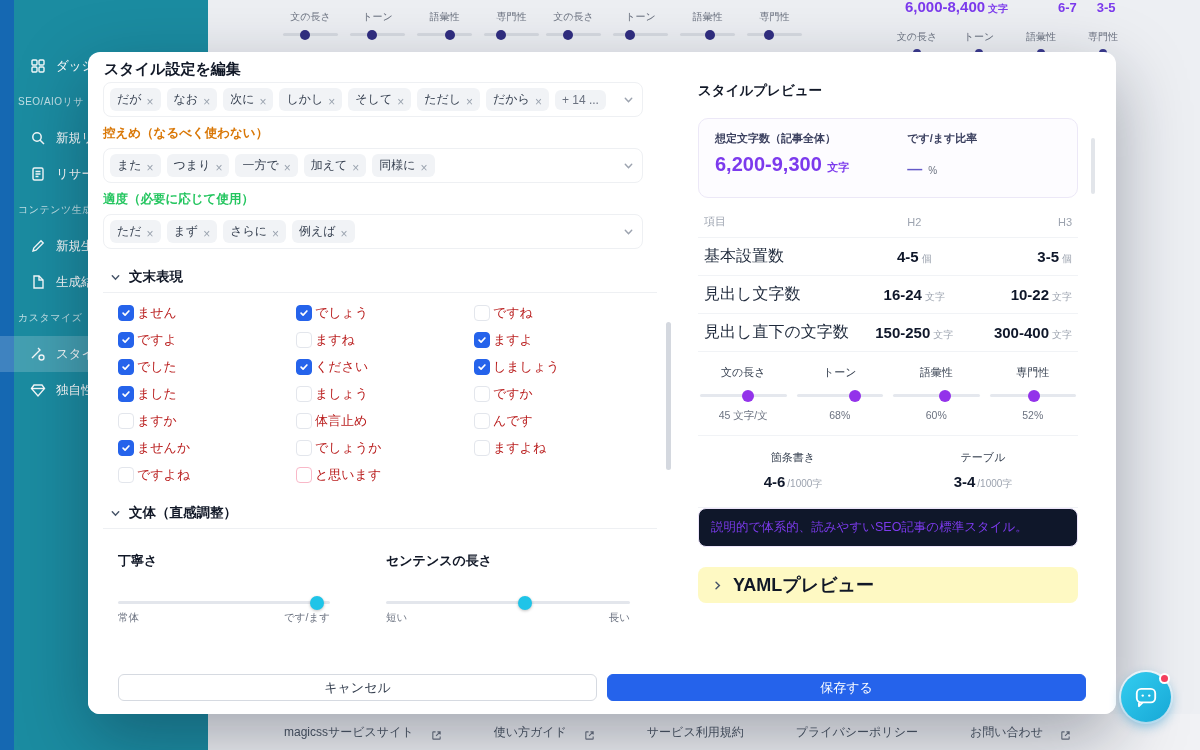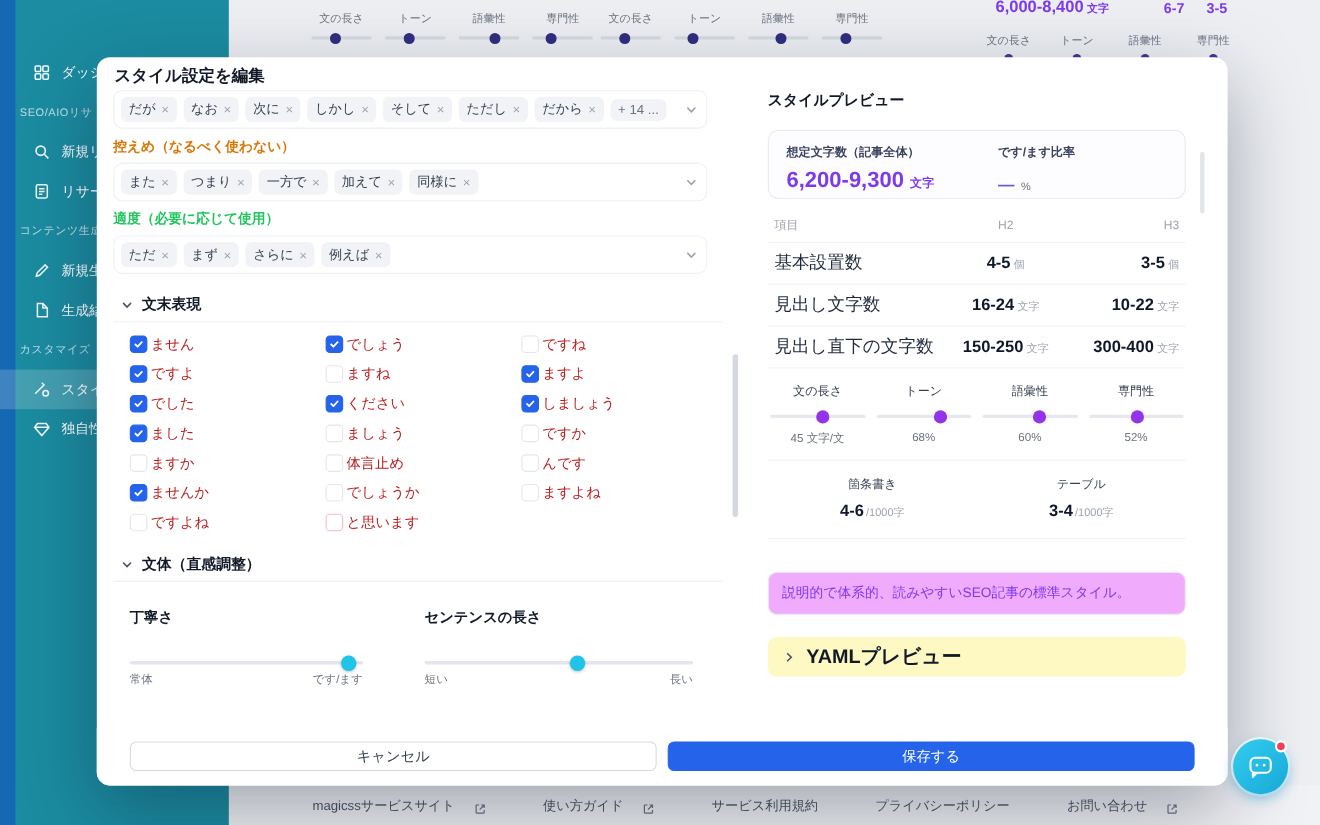--- a/index.html
+++ b/index.html
@@ -34,21 +34,21 @@
 .sb-section{height:36px;display:flex;align-items:center;padding-left:18px;color:rgba(255,255,255,.72);font-size:10px;letter-spacing:.5px;white-space:nowrap}
 .sb-icon{width:16px;height:16px;display:inline-flex;flex:none}
 .sb-icon svg{width:16px;height:16px}
 
 
 .modal{position:absolute;left:88px;top:52px;width:1028px;height:662px;background:#fff;border-radius:12px;box-shadow:0 24px 70px rgba(15,23,42,.35);z-index:10}
 .modal-left{position:absolute;left:0;top:0;width:612px;height:600px}
 .modal-title{position:absolute;left:16px;top:8px;font-size:15px;font-weight:bold;color:#111827}
 .chip-rows{position:absolute;left:15px;top:30px;width:540px}
 .chip-box{position:relative;display:flex;flex-wrap:wrap;gap:6px;align-items:center;background:#fff;border:1px solid #eef0f3;border-radius:8px;padding:5px 30px 5px 6px;margin-bottom:6px;min-height:30px}
-.chip{display:inline-flex;align-items:center;gap:5px;background:#f1f3f6;border-radius:6px;padding:3px 7px;font-size:12px;color:#374151;white-space:nowrap}
+.chip{display:inline-flex;align-items:flex-end;gap:5px;background:#f1f3f6;border-radius:6px;padding:3px 7px;font-size:12px;color:#374151;white-space:nowrap}
 .chip-x{color:#9aa3af;font-size:12px;cursor:pointer;line-height:1}
 .chip-more{color:#6b7280}
 .chip-chevron{position:absolute;right:8px;top:50%;transform:translateY(-50%);display:inline-flex;cursor:pointer}
 .chip-group-label{font-size:12.5px;font-weight:bold;margin:8px 0 6px}
 .section-head{position:absolute;left:22px;display:flex;align-items:center;gap:8px;font-size:13.5px;font-weight:bold;color:#111827;cursor:pointer}
 .hr{position:absolute;left:15px;width:554px;height:1px;background:#eef0f3}
 .cb-grid{position:absolute;left:30px;top:252px;display:grid;grid-template-columns:178px 178px 178px;row-gap:9px}
 .cb-cell{display:flex;align-items:center;gap:3px;font-size:13px;color:#b91c1c;cursor:pointer}
 .cb{width:16px;height:16px;border-radius:4px;border:1.5px solid #e3e6ec;background:#fff;display:inline-flex;align-items:center;justify-content:center;flex:none}
 .cb.checked{background:#2563eb;border-color:#2563eb}
@@ -60,21 +60,21 @@
 .tone-knob{position:absolute;top:-5.5px;width:14px;height:14px;border-radius:50%;background:#1fc4e8;transform:translateX(-50%);box-shadow:0 1px 3px rgba(0,0,0,.25);cursor:pointer}
 .tone-minmax{display:flex;justify-content:space-between;font-size:10.5px;color:#6b7280;margin-top:7px}
 .modal-footer{position:absolute;left:0;bottom:0;width:100%;height:52px;background:#fff;border-radius:0 0 12px 12px;display:flex;gap:10px;padding:12px 30px 0}
 .btn{height:27px;border-radius:6px;font-size:13px;cursor:pointer;font-family:inherit}
 .btn-cancel{flex:1;background:#fff;border:1px solid #d6dae1;color:#374151}
 .btn-save{flex:1;background:#2563eb;border:1px solid #2563eb;color:#fff}
 
 
 .modal-right{position:absolute;left:596px;top:0;width:416px;height:602px;padding:0 22px 0 14px}
 .rp-title{margin-top:30px;font-size:13.5px;font-weight:bold;color:#111827}
-.rp-card{margin-top:18px;background:#fdfcff;border:1px solid #ece8f7;border-radius:10px;padding:12px 16px 3px;display:flex}
+.rp-card{margin-top:18px;background:#fdfcff;border:1px solid #ece8f7;border-radius:10px;padding:12px 16px 20px;display:flex}
 .rp-col1{flex:1.25}.rp-col2{flex:1}
 .rp-label{font-size:11px;color:#3c4160;font-weight:bold}
 .rp-big{margin-top:7px;font-size:20px;font-weight:bold;color:#7c3aed;white-space:nowrap}
 .rp-big .u{font-size:11px}
 .rp-dash-row{margin-top:14px;display:flex;align-items:baseline;gap:6px}
 .rp-dash{font-size:15px;font-weight:bold;color:#6459c8}
 .rp-pct{font-size:10px;color:#6b7280}
 .rp-table{margin-top:12px}
 .rp-tr{display:flex;align-items:center;padding:8px 6px;border-bottom:1px solid #f1f3f6}
 .rp-tr.head{padding:4px 6px 8px}
@@ -87,21 +87,21 @@
 .rp-sl{flex:1}
 .rp-sl-label{font-size:11px;color:#374151;text-align:center;white-space:nowrap}
 .rp-sl-track{position:relative;height:3px;background:#e5e8ee;border-radius:2px;margin-top:14px}
 .rp-sl-knob{position:absolute;top:-4.5px;width:12px;height:12px;border-radius:50%;background:#9333ea;transform:translateX(-50%)}
 .rp-sl-val{margin-top:12px;font-size:10.5px;color:#6b7280;text-align:center;white-space:nowrap}
 .rp-stats{display:flex;padding:14px 0 16px;border-bottom:1px solid #f1f3f6}
 .rp-stat{flex:1;text-align:center}
 .rp-stat-label{font-size:11px;color:#374151}
 .rp-stat-val{margin-top:8px;font-size:15px;font-weight:bold;color:#0f172a}
 .rp-stat-val .u{font-size:10px;color:#9ca3af;font-weight:normal;margin-left:2px}
-.rp-note{margin-top:30px;background:#f0abfc;border:1px solid #ece4fa;border-radius:8px;padding:10px 12px;font-size:12.5px;color:#7c3aed}
+.rp-note{margin-top:0;background:#0f172a;border:1px solid #ece4fa;border-radius:8px;padding:10px 12px;font-size:12.5px;color:#7c3aed}
 .rp-yaml{margin-top:20px;background:#fef9c3;border-radius:8px;height:36px;display:flex;align-items:center;gap:10px;padding:0 14px;font-size:18px;font-weight:bold;color:#111827;cursor:pointer}
 .rp-scroll{position:absolute;right:5px;top:86px;width:4px;height:56px;border-radius:2px;background:#e2e5ea}
 
 
 .chat-fab{position:absolute;left:1121px;top:672px;width:50px;height:50px;border-radius:50%;background:linear-gradient(135deg,#33cdf0,#17a8d6);display:flex;align-items:center;justify-content:center;box-shadow:0 4px 12px rgba(2,132,199,.45),0 0 0 2px rgba(255,255,255,.9);z-index:30;cursor:pointer}
 .chat-dot{position:absolute;right:1px;top:1px;width:11px;height:11px;border-radius:50%;background:#f43f5e;border:2px solid #fff}
 </style>
 </head>
 <body>
 

